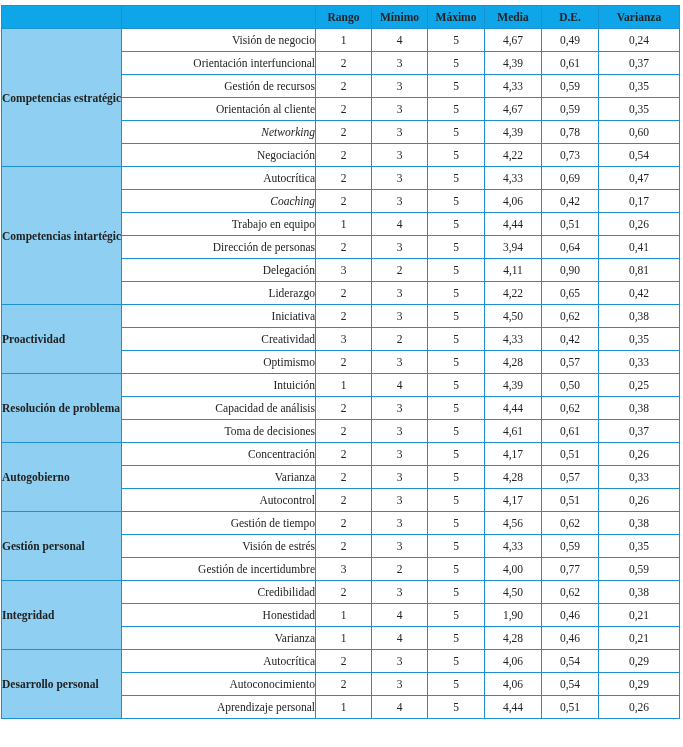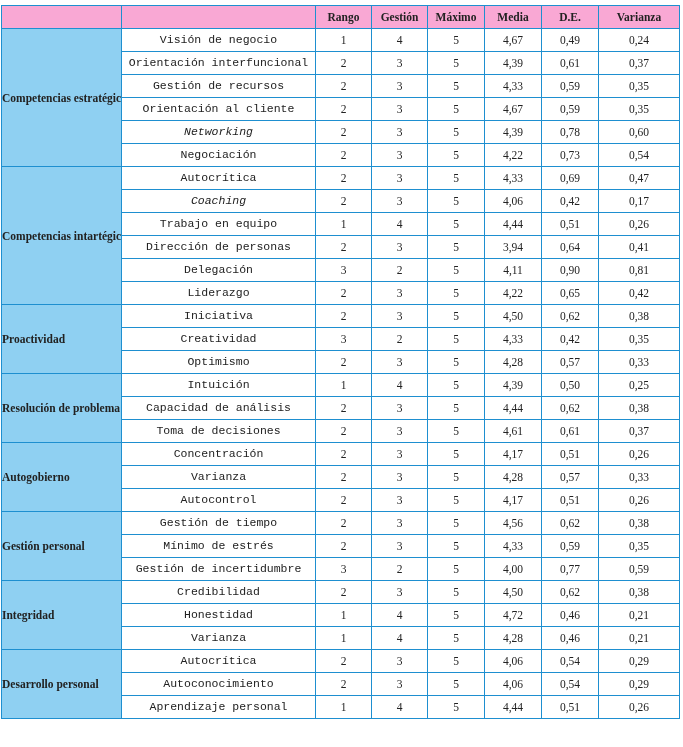--- a/index.html
+++ b/index.html
@@ -15,34 +15,34 @@
   }
   table.stats td, table.stats th {
     border:1.2px solid #1e8fd0;
     padding:0;
     height:22px;
     line-height:22px;
     white-space:nowrap;
     overflow:hidden;
   }
   table.stats th {
-    background:#f9a8d4;
+    background:#0ea5e9;
     font-weight:bold;
     text-align:center;
     height:22px;
   }
   td.group {
     background:#8fd0f2;
     font-weight:bold;
     padding-left:6px;
     line-height:14px;
     white-space:normal;
     vertical-align:middle;
   }
-  td.item { padding-left:6px; text-align:center;font-family:Liberation Mono, monospace; }
+  td.item { padding-left:6px; text-align:right; }
   td.item.italic { font-style:italic; }
   td.num { text-align:center; }
 </style>
 </head>
 <body>
 
 <table class="stats">
   <colgroup>
     <col style="width:120px">
     <col style="width:194px">
@@ -51,21 +51,21 @@
     <col style="width:57px">
     <col style="width:57px">
     <col style="width:57px">
     <col style="width:81px">
   </colgroup>
   <thead>
     <tr>
       <th></th>
       <th></th>
       <th>Rango</th>
-      <th>Gestión</th>
+      <th>Mínimo</th>
       <th>Máximo</th>
       <th>Media</th>
       <th>D.E.</th>
       <th>Varianza</th>
     </tr>
   </thead>
   <tbody id="tbody">
       <tr>
         <td class="group" rowspan="6">Competencias estratégicas</td>
         <td class="item">Visión de negocio</td>
@@ -264,21 +264,21 @@
         <td class="group" rowspan="3">Gestión personal</td>
         <td class="item">Gestión de tiempo</td>
         <td class="num">2</td>
         <td class="num">3</td>
         <td class="num">5</td>
         <td class="num">4,56</td>
         <td class="num">0,62</td>
         <td class="num">0,38</td>
       </tr>
       <tr>
-        <td class="item">Mínimo de estrés</td>
+        <td class="item">Visión de estrés</td>
         <td class="num">2</td>
         <td class="num">3</td>
         <td class="num">5</td>
         <td class="num">4,33</td>
         <td class="num">0,59</td>
         <td class="num">0,35</td>
       </tr>
       <tr>
         <td class="item">Gestión de incertidumbre</td>
         <td class="num">3</td>
@@ -296,21 +296,21 @@
         <td class="num">5</td>
         <td class="num">4,50</td>
         <td class="num">0,62</td>
         <td class="num">0,38</td>
       </tr>
       <tr>
         <td class="item">Honestidad</td>
         <td class="num">1</td>
         <td class="num">4</td>
         <td class="num">5</td>
-        <td class="num">4,72</td>
+        <td class="num">1,90</td>
         <td class="num">0,46</td>
         <td class="num">0,21</td>
       </tr>
       <tr>
         <td class="item">Varianza</td>
         <td class="num">1</td>
         <td class="num">4</td>
         <td class="num">5</td>
         <td class="num">4,28</td>
         <td class="num">0,46</td>

